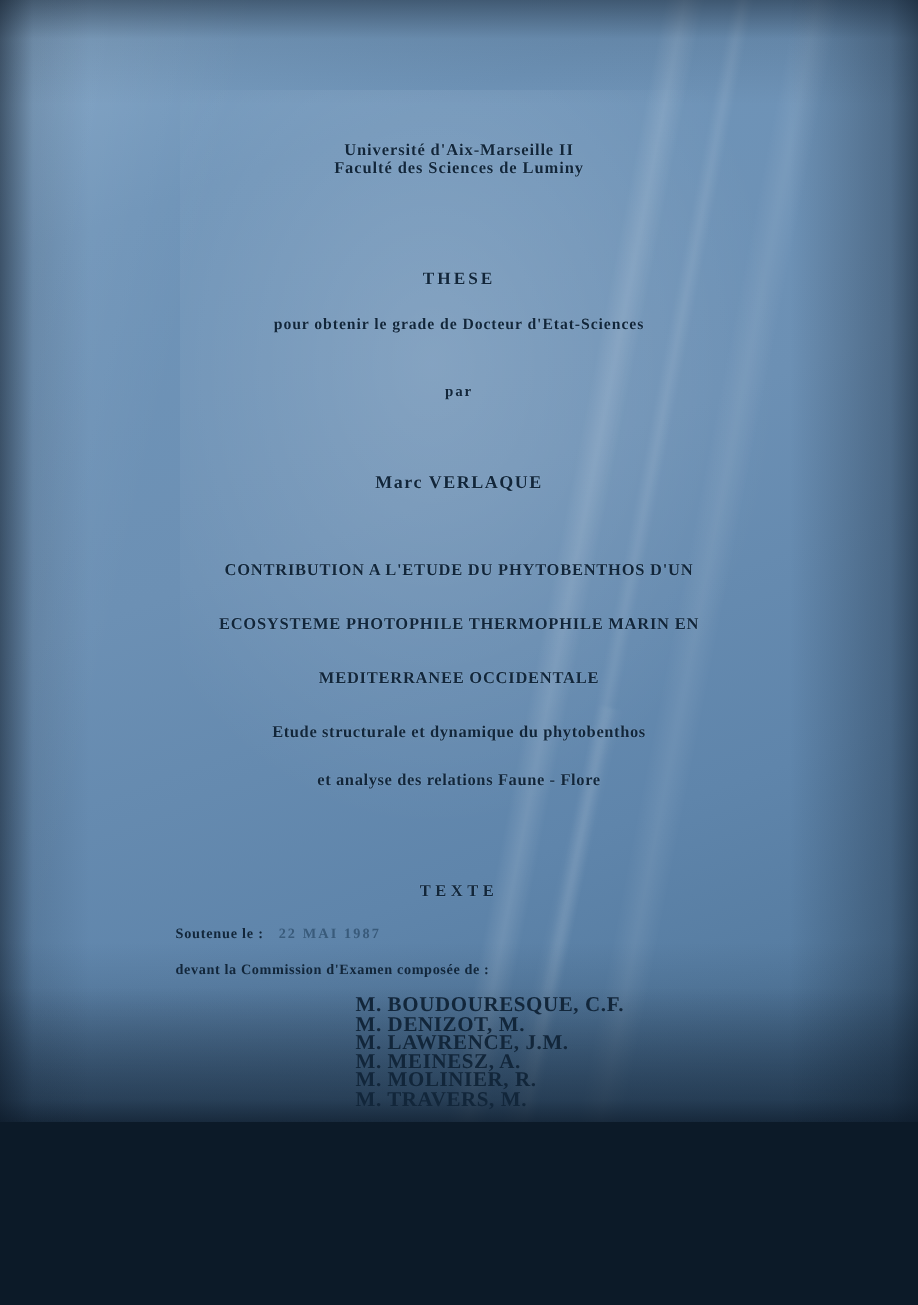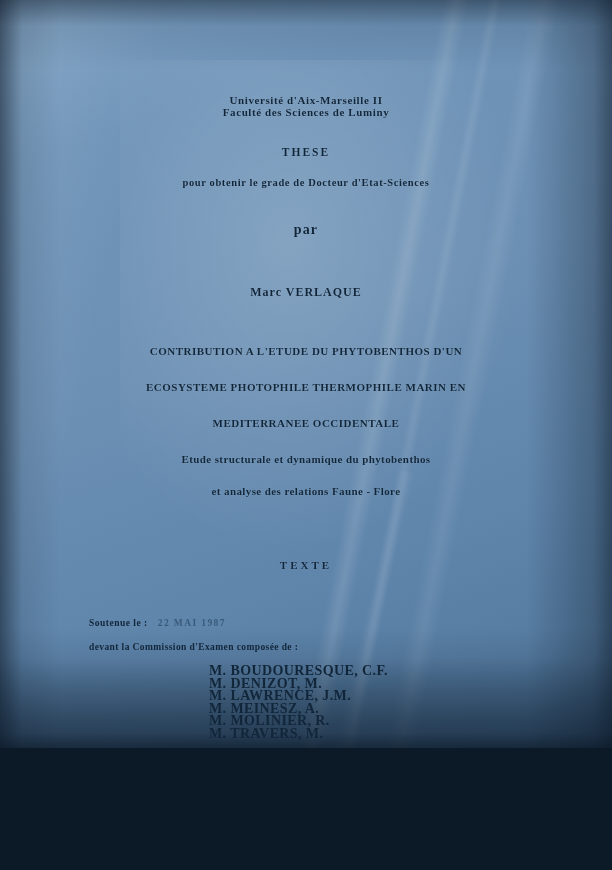--- a/index.html
+++ b/index.html
@@ -71,36 +71,36 @@
   .txt {
     text-align: center;
     color: #12263a;
     font-family: "Liberation Serif", serif;
     letter-spacing: 0.6px;
     text-shadow: 0 0 1px rgba(200,225,245,0.35);
   }
   .institution { font-size: 11px; font-weight: bold; }
   .r-univ { margin-top: 94px; }
   .r-fac  { }
-  .thesis-word { margin-top: 28px; font-size: 11.5px; font-weight: bold; letter-spacing: 2px; }
+  .thesis-word { margin-top: 62px; font-size: 11.5px; font-weight: bold; letter-spacing: 2px; }
   .thesis-sub { margin-top: 19px; font-size: 10.5px; font-weight: bold; }
-  .by-word { margin-top: 34px; font-size: 14px; font-weight: bold; letter-spacing: 1.2px; }
+  .by-word { margin-top: 34px; font-size: 10px; font-weight: bold; letter-spacing: 1.2px; }
   .author { margin-top: 47px; font-size: 12px; font-weight: bold; letter-spacing: 1px; }
   .title-block { margin-top: 45px; }
   .title-line { font-size: 11px; font-weight: bold; letter-spacing: 0.5px; margin-bottom: 24px; }
   .subtitle-block { margin-top: 4px; }
   .subtitle-line { font-size: 11px; font-weight: bold; letter-spacing: 0.4px; margin-bottom: 20px; }
   .texte-word { margin-top: 62px; font-size: 11px; font-weight: bold; letter-spacing: 3px; }
 
   .footer {
     position: absolute;
     left: 0; top: 618px;
     width: 612px;
     z-index: 6;
-    padding: 0 24px;
+    padding: 0 52px;
     box-sizing: border-box;
   }
   .defense-row {
     display: flex;
     align-items: baseline;
     margin-left: 65px;
     font-size: 9.5px;
     font-weight: bold;
     color: #12263a;
     letter-spacing: 0.5px;

